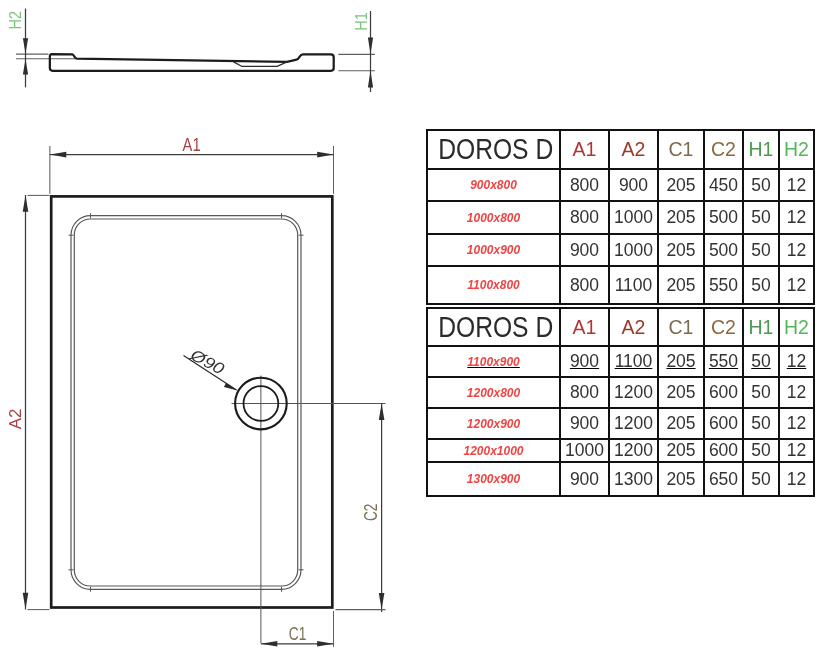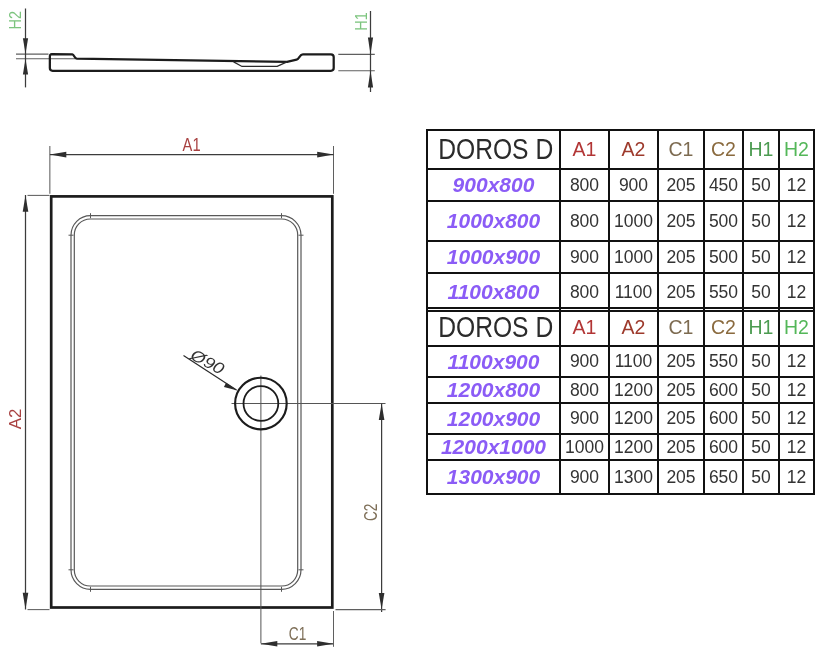--- a/index.html
+++ b/index.html
@@ -1,21 +1,21 @@
 <!DOCTYPE html>
 <html><head>
 <meta charset="utf-8">
 <style>
   html,body{margin:0;padding:0;background:#fff;}
   #page{position:relative;will-change:transform;width:825px;height:659px;background:#fff;overflow:hidden;
         font-family:"Liberation Sans", sans-serif;}
   table{border-collapse:collapse;table-layout:fixed;position:absolute;will-change:transform;}
   td{border:2px solid #111;text-align:center;vertical-align:middle;padding:0;
      font-size:17.5px;color:#333;overflow:hidden;white-space:nowrap;}
-  td.name{font-weight:bold;font-style:italic;font-size:21px;color:#8b5cf6;}
+  td.name{font-weight:bold;font-style:italic;font-size:12px;color:#ef4444;}
   .doros{font-size:29px;color:#2b2b2b;font-weight:400;white-space:nowrap;}
   .doros span{display:inline-block;transform:scaleX(0.85);transform-origin:center;}
   .hA1{color:#b23535;font-size:19.5px;}
   .hA2{color:#9d392b;font-size:19.5px;}
   .hC1{color:#7d6b51;font-size:19.5px;}
   .hC2{color:#8a6a3e;font-size:19.5px;}
   .hH1{color:#4c9b51;font-size:19.5px;}
   .hH2{color:#54b759;font-size:19.5px;}
 </style>
 </head>
@@ -162,21 +162,21 @@
   </tr>
   <tr style="height:32px;">
           <td class="name">900x800</td>
           <td>800</td>
           <td>900</td>
           <td>205</td>
           <td>450</td>
           <td>50</td>
           <td>12</td>
         </tr>
-  <tr style="height:40px;">
+  <tr style="height:33px;">
           <td class="name">1000x800</td>
           <td>800</td>
           <td>1000</td>
           <td>205</td>
           <td>500</td>
           <td>50</td>
           <td>12</td>
         </tr>
   <tr style="height:32px;">
           <td class="name">1000x900</td>
@@ -212,30 +212,30 @@
   <tbody>
         <tr style="height:38px;">
     <td class="doros"><span>DOROS D</span></td>
           <td class="hA1">A1</td>
           <td class="hA2">A2</td>
     <td class="hC1">C1</td>
           <td class="hC2">C2</td>
           <td class="hH1">H1</td>
           <td class="hH2">H2</td>
   </tr>
+  <tr style="height:31px;text-decoration:underline;">
+          <td class="name">1100x900</td>
+          <td>900</td>
+          <td>1100</td>
+          <td>205</td>
+          <td>550</td>
+          <td>50</td>
+          <td>12</td>
+        </tr>
   <tr style="height:31px;">
-          <td class="name">1100x900</td>
-          <td>900</td>
-          <td>1100</td>
-          <td>205</td>
-          <td>550</td>
-          <td>50</td>
-          <td>12</td>
-        </tr>
-  <tr style="height:25px;">
           <td class="name">1200x800</td>
           <td>800</td>
           <td>1200</td>
           <td>205</td>
           <td>600</td>
           <td>50</td>
           <td>12</td>
         </tr>
   <tr style="height:31px;">
           <td class="name">1200x900</td>

